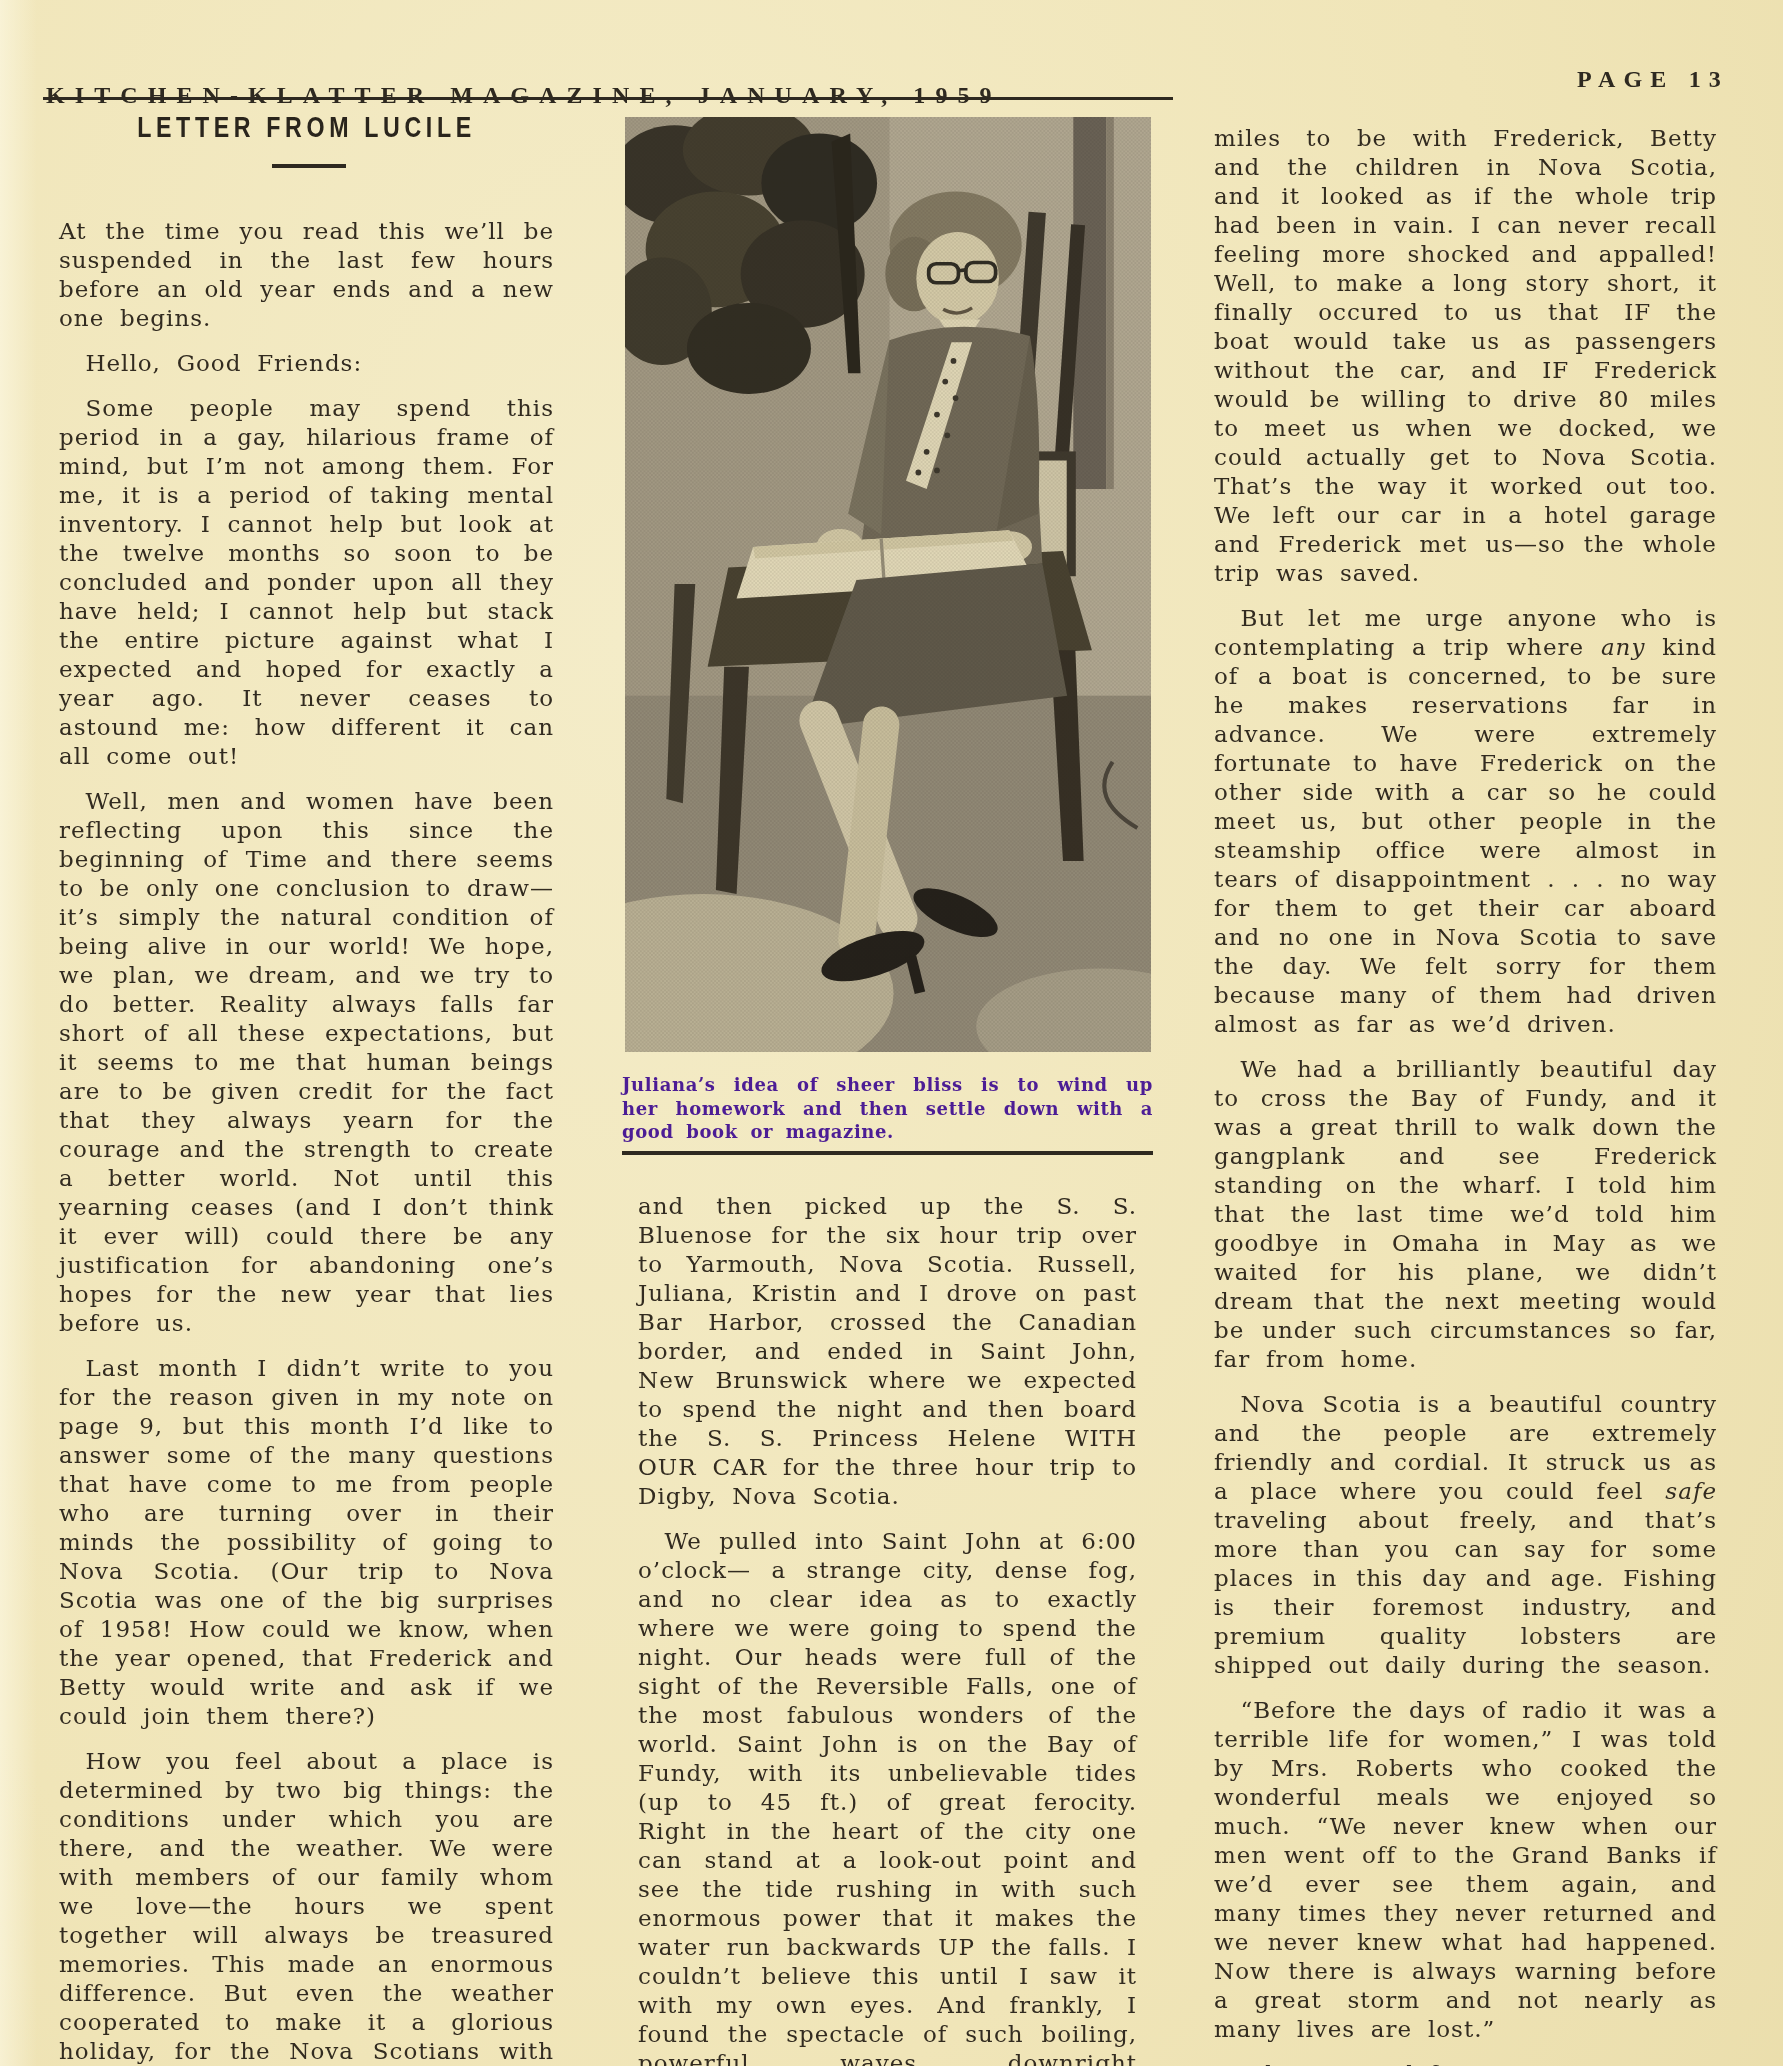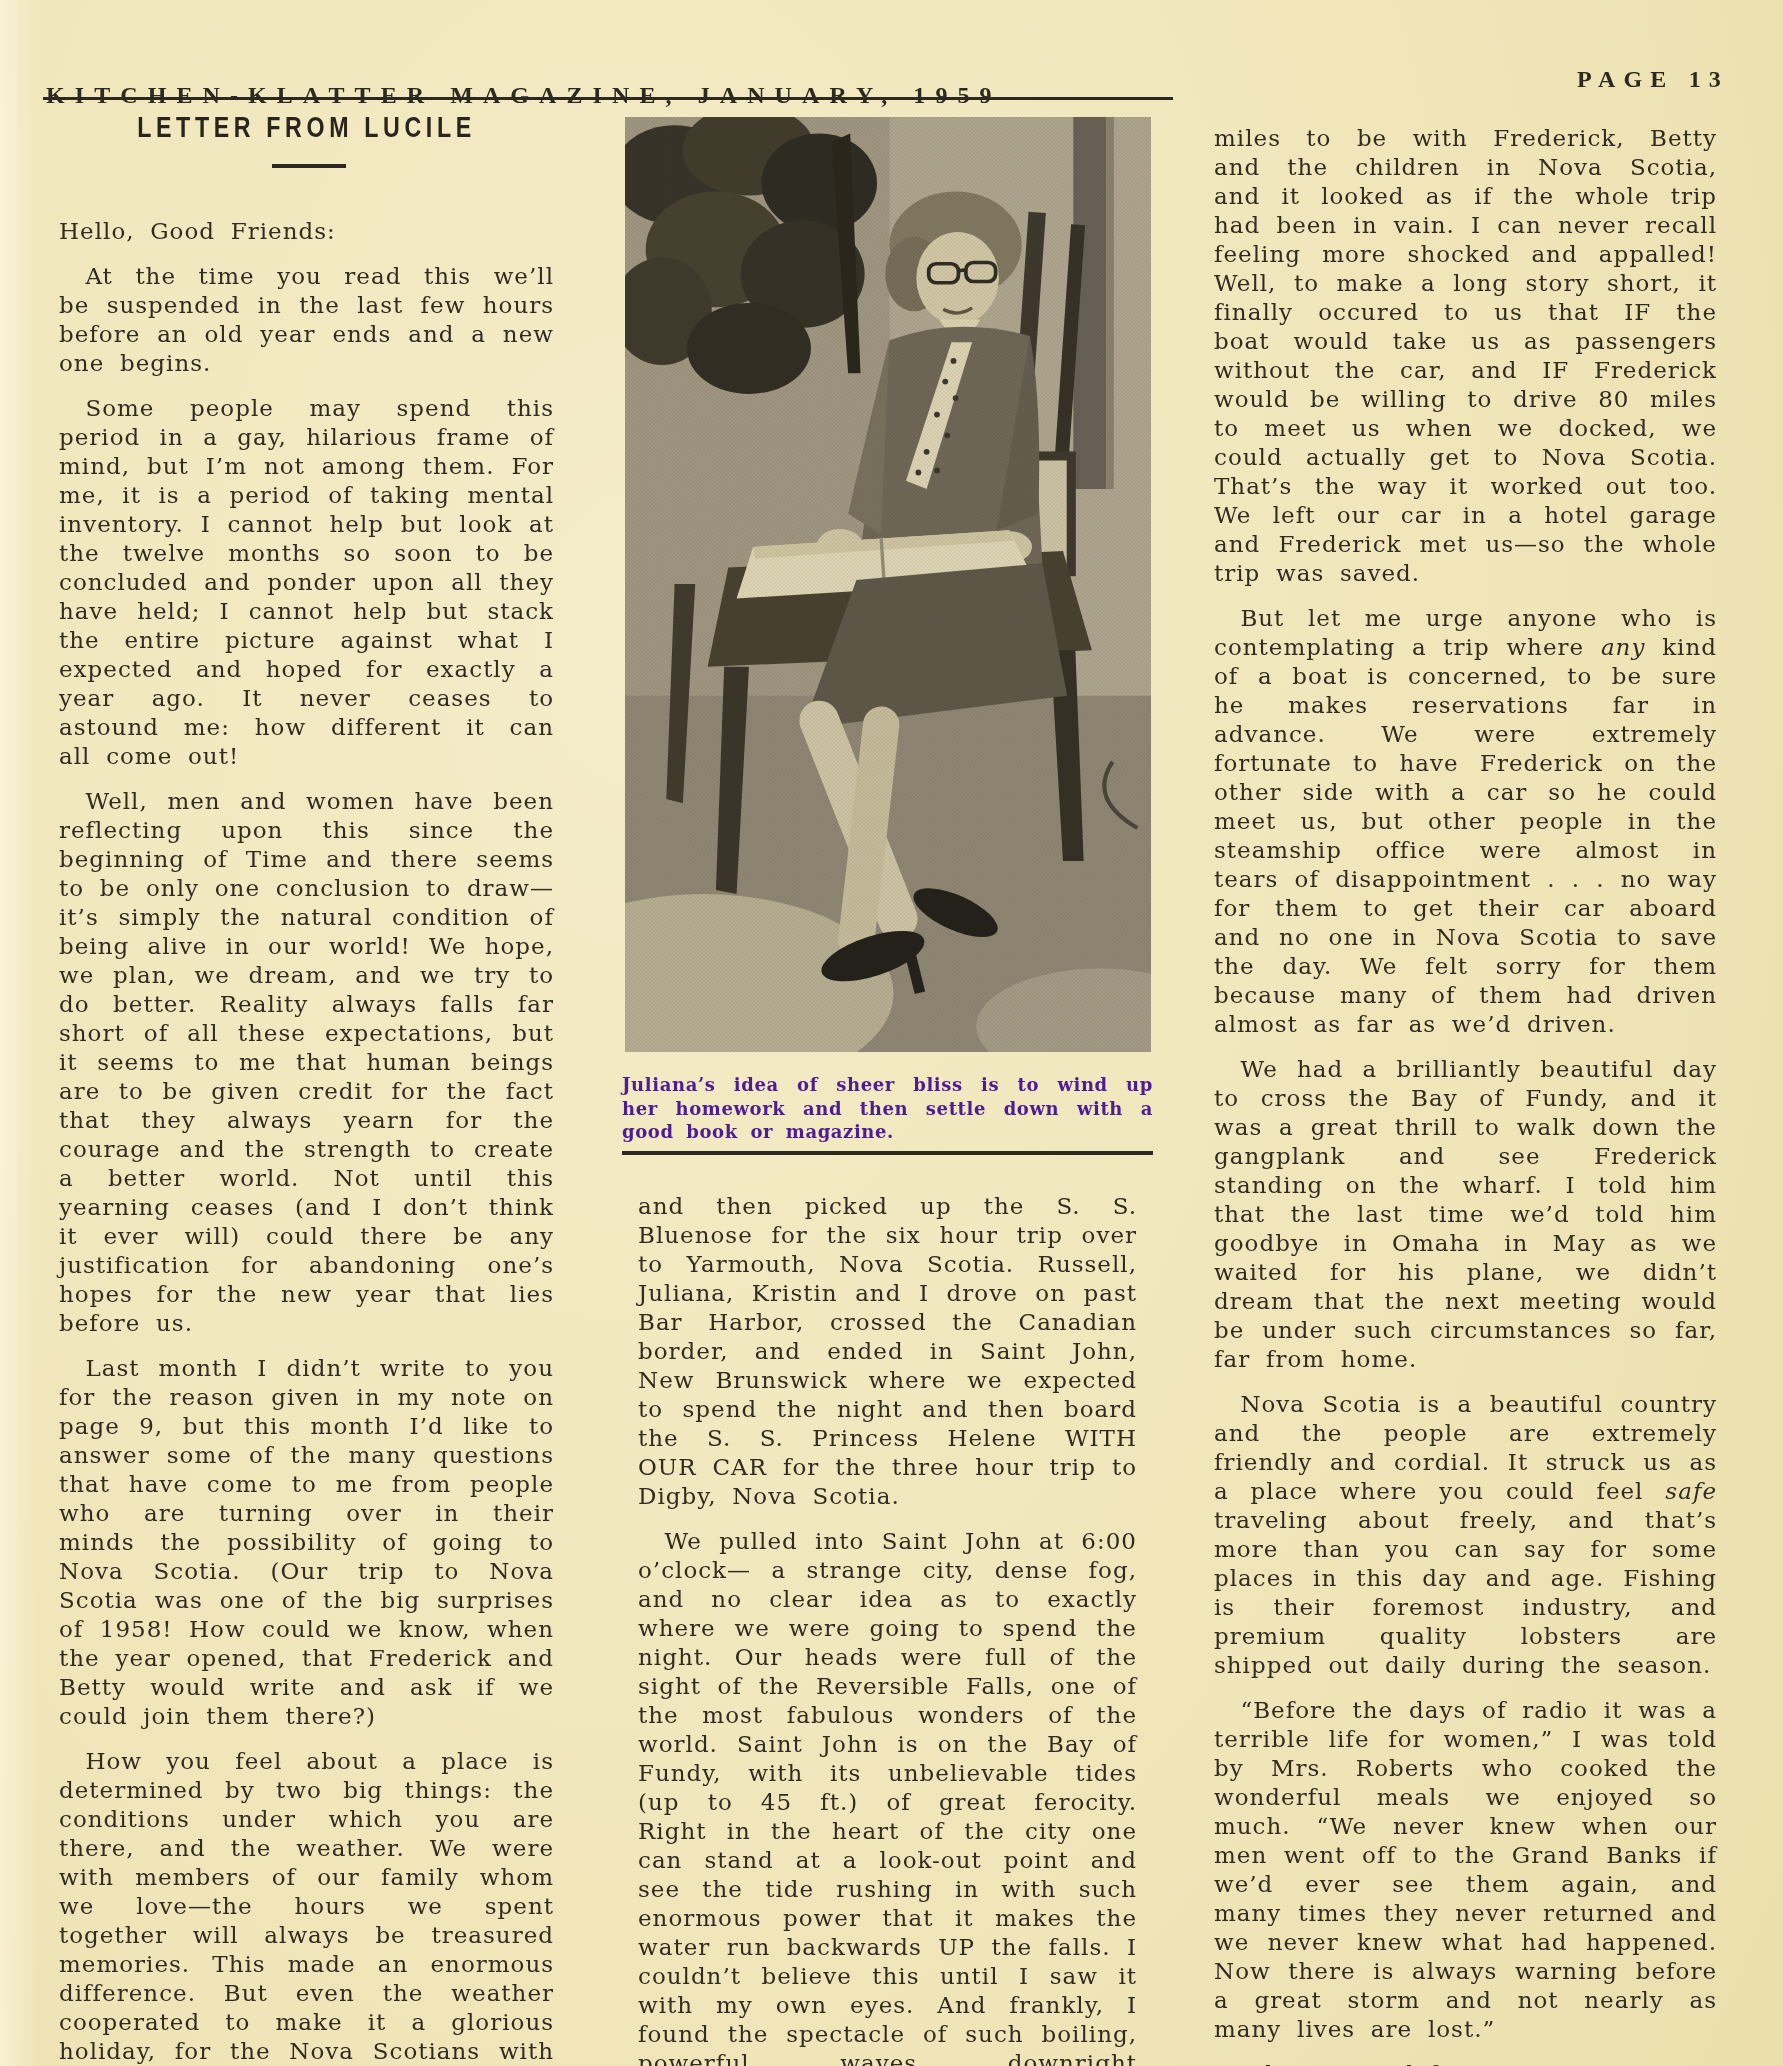--- a/index.html
+++ b/index.html
@@ -49,22 +49,22 @@
 
 <div class="abs masthead" style="left:46px;top:66px;margin-top:16px;">KITCHEN-KLATTER MAGAZINE, JANUARY, 1959</div>
 <div class="abs masthead right" style="right:54px;top:66px;">PAGE 13</div>
 <div class="abs rule" style="left:43px;top:97px;width:1130px;height:2.9px;"></div>
 
 <div class="abs article-title">LETTER FROM LUCILE</div>
 <div class="abs rule" style="left:272px;top:164px;width:74px;height:4.1px;"></div>
 
 <div class="abs coltext col-left">
   <div data-paragraphs="article.columns.left">
+      <p>At the time you read this we’ll be suspended in the last few hours before an old year ends and a new one begins.</p>
       <p>Hello, Good Friends:</p>
-      <p>At the time you read this we’ll be suspended in the last few hours before an old year ends and a new one begins.</p>
       <p>Some people may spend this period in a gay, hilarious frame of mind, but I’m not among them. For me, it is a period of taking mental inventory. I cannot help but look at the twelve months so soon to be concluded and ponder upon all they have held; I cannot help but stack the entire picture against what I expected and hoped for exactly a year ago. It never ceases to astound me: how different it can all come out!</p>
       <p>Well, men and women have been reflecting upon this since the beginning of Time and there seems to be only one conclusion to draw—it’s simply the natural condition of being alive in our world! We hope, we plan, we dream, and we try to do better. Reality always falls far short of all these expectations, but it seems to me that human beings are to be given credit for the fact that they always yearn for the courage and the strength to create a better world. Not until this yearning ceases (and I don’t think it ever will) could there be any justification for abandoning one’s hopes for the new year that lies before us.</p>
       <p>Last month I didn’t write to you for the reason given in my note on page 9, but this month I’d like to answer some of the many questions that have come to me from people who are turning over in their minds the possibility of going to Nova Scotia. (Our trip to Nova Scotia was one of the big surprises of 1958! How could we know, when the year opened, that Frederick and Betty would write and ask if we could join them there?)</p>
       <p>How you feel about a place is determined by two big things: the conditions under which you are there, and the weather. We were with members of our family whom we love—the hours we spent together will always be treasured memories. This made an enormous difference. But even the weather cooperated to make it a glorious holiday, for the Nova Scotians with whom we talked said that it was the finest weather they’d had all summer. We were just plain lucky. And I want to make this climate aspect very clear because it could certainly be a disappointment to go all that distance and never see anything but heavy fog and drizzle.</p>
     </div>
 </div>
 
 <svg class="abs photo" viewBox="0 0 1273 2262" preserveAspectRatio="none" role="img">
   <defs>
     <pattern id="ht" width="9" height="9" patternUnits="userSpaceOnUse">

